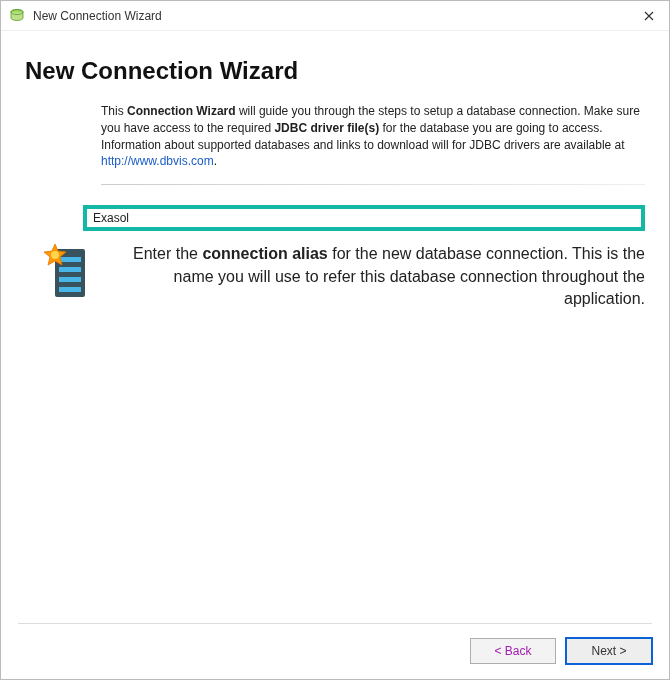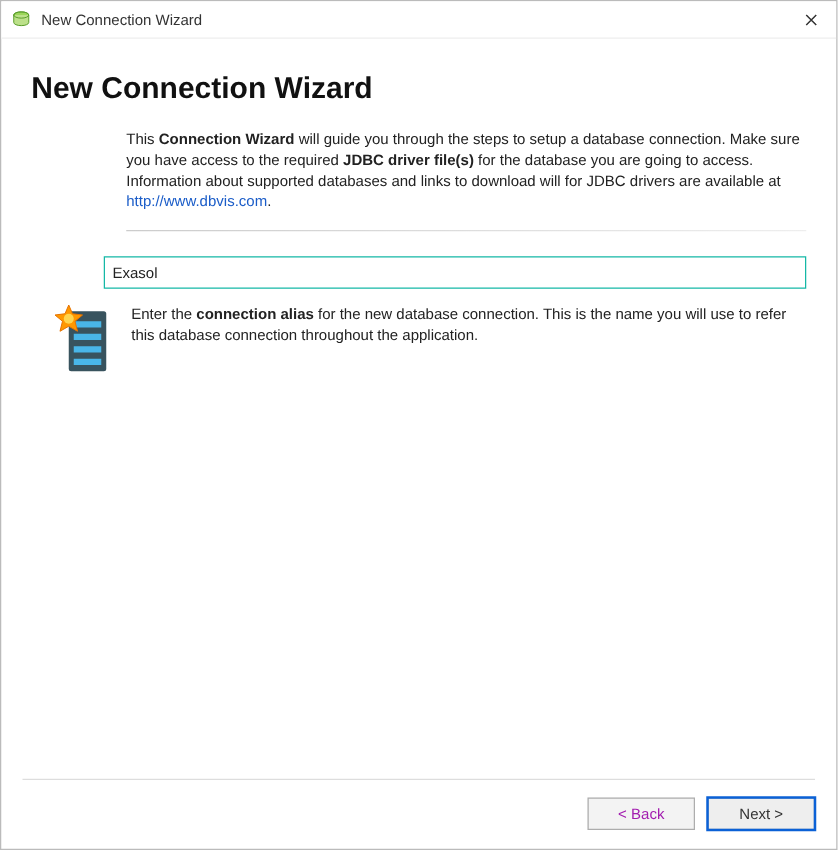--- a/index.html
+++ b/index.html
@@ -75,39 +75,40 @@
     }
     .conn-row {
       display: flex;
       align-items: flex-start;
       gap: 14px;
       padding-left: 18px;
     }
     .alias-input {
       width: 100%;
       height: 26px;
-      border: 1px solid #14b8a6;
+      border: 4px solid #14b8a6;
       padding: 2px 6px;
       font-size: 12px;
       font-family: inherit;
       color: #222;
       margin-bottom: 12px;
       margin-left: 58px;
       width: calc(100% - 58px);
     }
     .db-icon {
       width: 48px;
       height: 60px;
       position: relative;
       flex: 0 0 48px;
     }
     .hint-text {
-      font-size: 12px;
+      font-size: 16px;
       color: #222;
       line-height: 1.4;
+      text-align: right;
     }
     .button-bar {
       position: absolute;
       bottom: 16px;
       right: 18px;
       display: flex;
       gap: 10px;
     }
     .btn {
       min-width: 86px;

